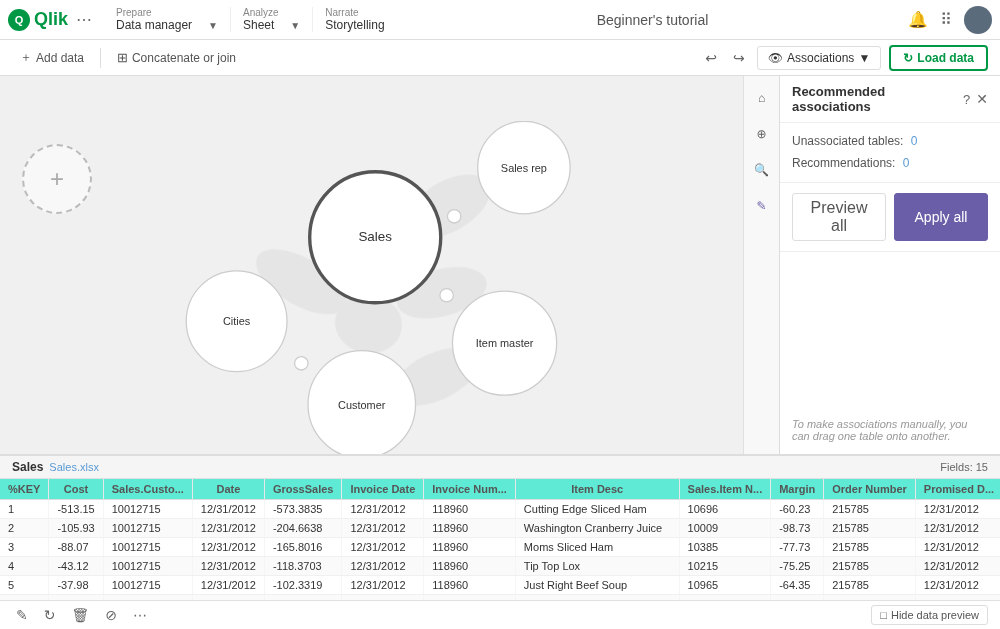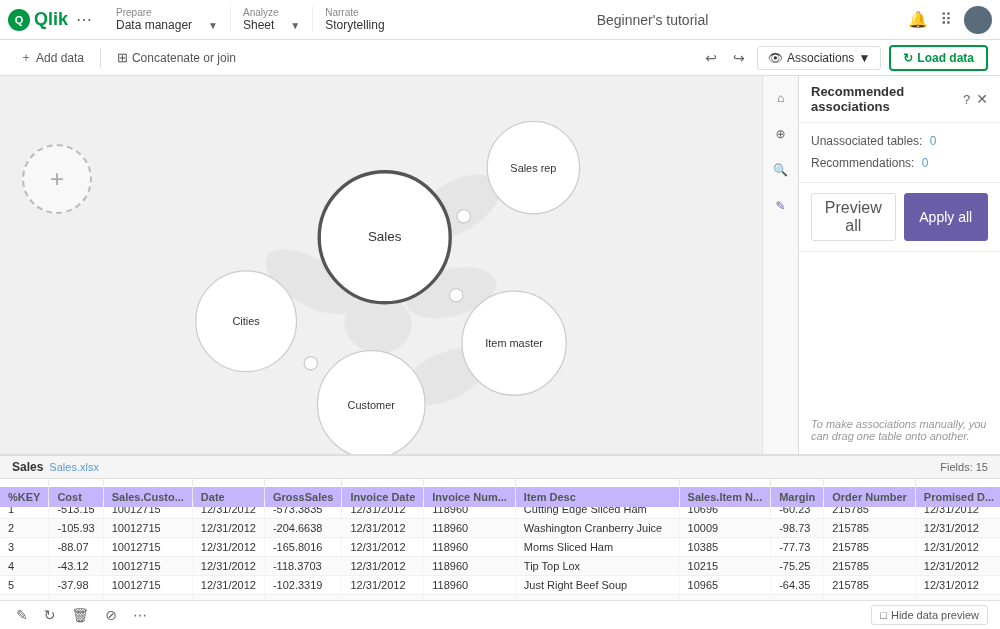--- a/index.html
+++ b/index.html
@@ -38,39 +38,39 @@
 
     
     .canvas-toolbar { position: absolute; right: 0; top: 0; width: 36px; height: 100%; background: #f8f8f8; border-left: 1px solid #e0e0e0; display: flex; flex-direction: column; align-items: center; padding-top: 8px; gap: 8px; }
     .canvas-tool-btn { width: 28px; height: 28px; display: flex; align-items: center; justify-content: center; cursor: pointer; color: #666; border-radius: 3px; }
     .canvas-tool-btn.active { color: #6b5ea8; }
 
     
     .bubble-svg { position: absolute; top: 0; left: 0; width: 100%; height: 100%; }
 
     
-    .side-panel { width: 202px; background: #fff; border-left: 1px solid #ddd; display: flex; flex-direction: column; }
+    .side-panel { width: 221px; background: #fff; border-left: 1px solid #ddd; display: flex; flex-direction: column; }
     .panel-header { display: flex; align-items: center; justify-content: space-between; padding: 8px 12px; border-bottom: 1px solid #eee; }
     .panel-title { font-size: 13px; font-weight: 600; color: #333; }
     .panel-close { cursor: pointer; color: #666; font-size: 14px; }
     .panel-help { cursor: pointer; color: #666; font-size: 13px; }
     .panel-stats { padding: 8px 12px; font-size: 12px; color: #555; line-height: 1.8; border-bottom: 1px solid #eee; }
     .panel-stats .zero { color: #5b9bd5; }
     .panel-buttons { display: flex; gap: 8px; padding: 10px 12px; border-bottom: 1px solid #eee; }
     .preview-btn { flex: 1; padding: 5px 8px; border: 1px solid #ddd; background: #fff; color: #555; cursor: pointer; font-size: 16px; border-radius: 3px; }
     .apply-btn { flex: 1; padding: 5px 8px; border: 1px solid #6b5ea8; background: #6b5ea8; color: #fff; cursor: pointer; font-size: 14px; border-radius: 3px; }
     .panel-info { flex: 1; padding: 12px; font-size: 11px; color: #888; display: flex; align-items: flex-end; }
 
     .preview-header { display: flex; align-items: center; padding: 4px 12px; background: #f5f5f5; border-bottom: 1px solid #e0e0e0; gap: 6px; }
     .preview-title { font-size: 12px; font-weight: 600; color: #333; }
     .preview-source { font-size: 11px; color: #5b9bd5; cursor: pointer; }
     .preview-fields { margin-left: auto; font-size: 11px; color: #666; }
     .preview-table-wrap { overflow-x: auto; overflow-y: hidden; flex: 1; }
     .preview-table { width: 100%; border-collapse: collapse; font-size: 11px; }
-    .preview-table th { background: #c4b5fd; border-bottom: 1px solid #ddd; border-right: 1px solid #e8e8e8; padding: 4px 8px; text-align: left; color: #555; font-weight: 600; white-space: nowrap; position: sticky; top: 8px; }
+    .preview-table th { background: #5eead4; border-bottom: 1px solid #ddd; border-right: 1px solid #e8e8e8; padding: 4px 8px; text-align: center; color: #555; font-weight: 600; white-space: nowrap; position: sticky; top: 0; }
     .preview-table td { border-bottom: 1px solid #f0f0f0; border-right: 1px solid #f5f5f5; padding: 3px 8px; white-space: nowrap; color: #333; }
     .preview-table tr:nth-child(even) td { background: #fafafa; }
     .preview-toolbar { display: flex; align-items: center; padding: 4px 12px; border-top: 1px solid #e0e0e0; gap: 8px; }
     .preview-tool-btn { background: none; border: none; cursor: pointer; color: #666; font-size: 14px; padding: 2px 4px; }
     .hide-preview-btn { margin-left: auto; display: flex; align-items: center; gap: 4px; background: none; border: none; cursor: pointer; color: #555; font-size: 11px; padding: 3px 8px; border: 1px solid #ddd; border-radius: 3px; }
 
     
     .content-wrapper { display: flex; flex-direction: column; height: calc(629px - 76px); }
     .main-content { flex: 1; display: flex; overflow: hidden; }
     .bottom-panel { height: 175px; background: #fff; border-top: 2px solid #ddd; display: flex; flex-direction: column; }

